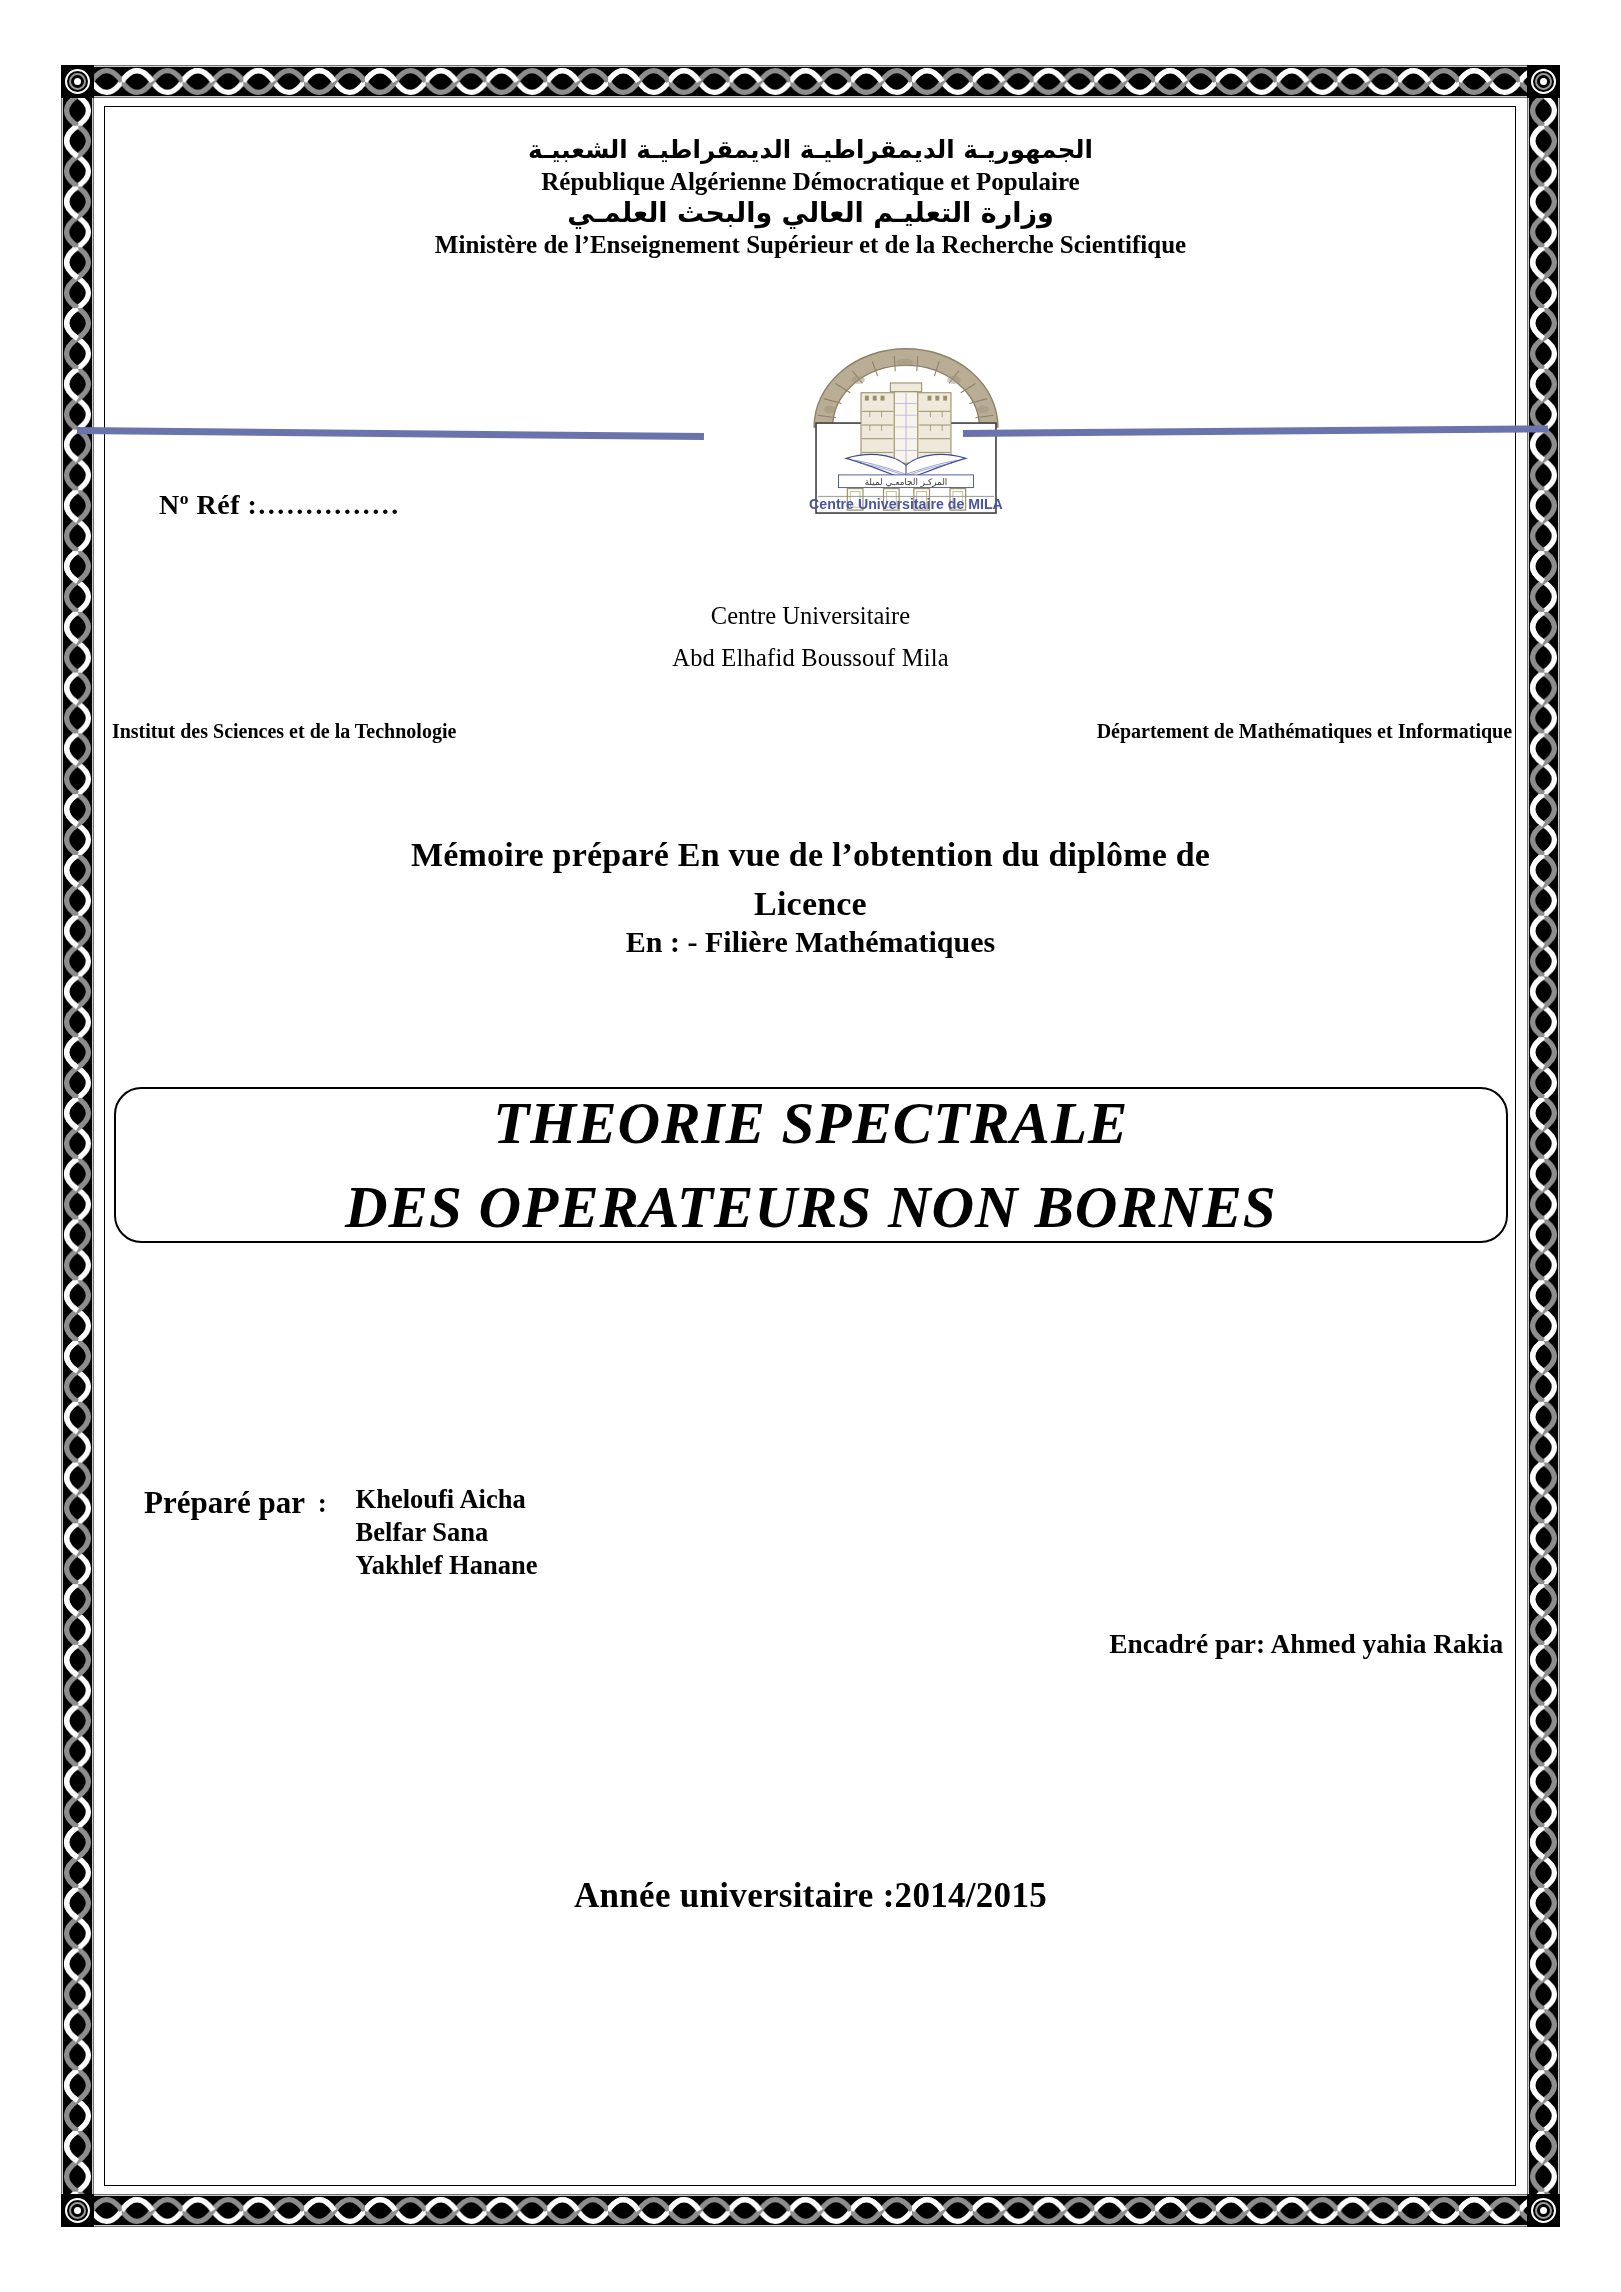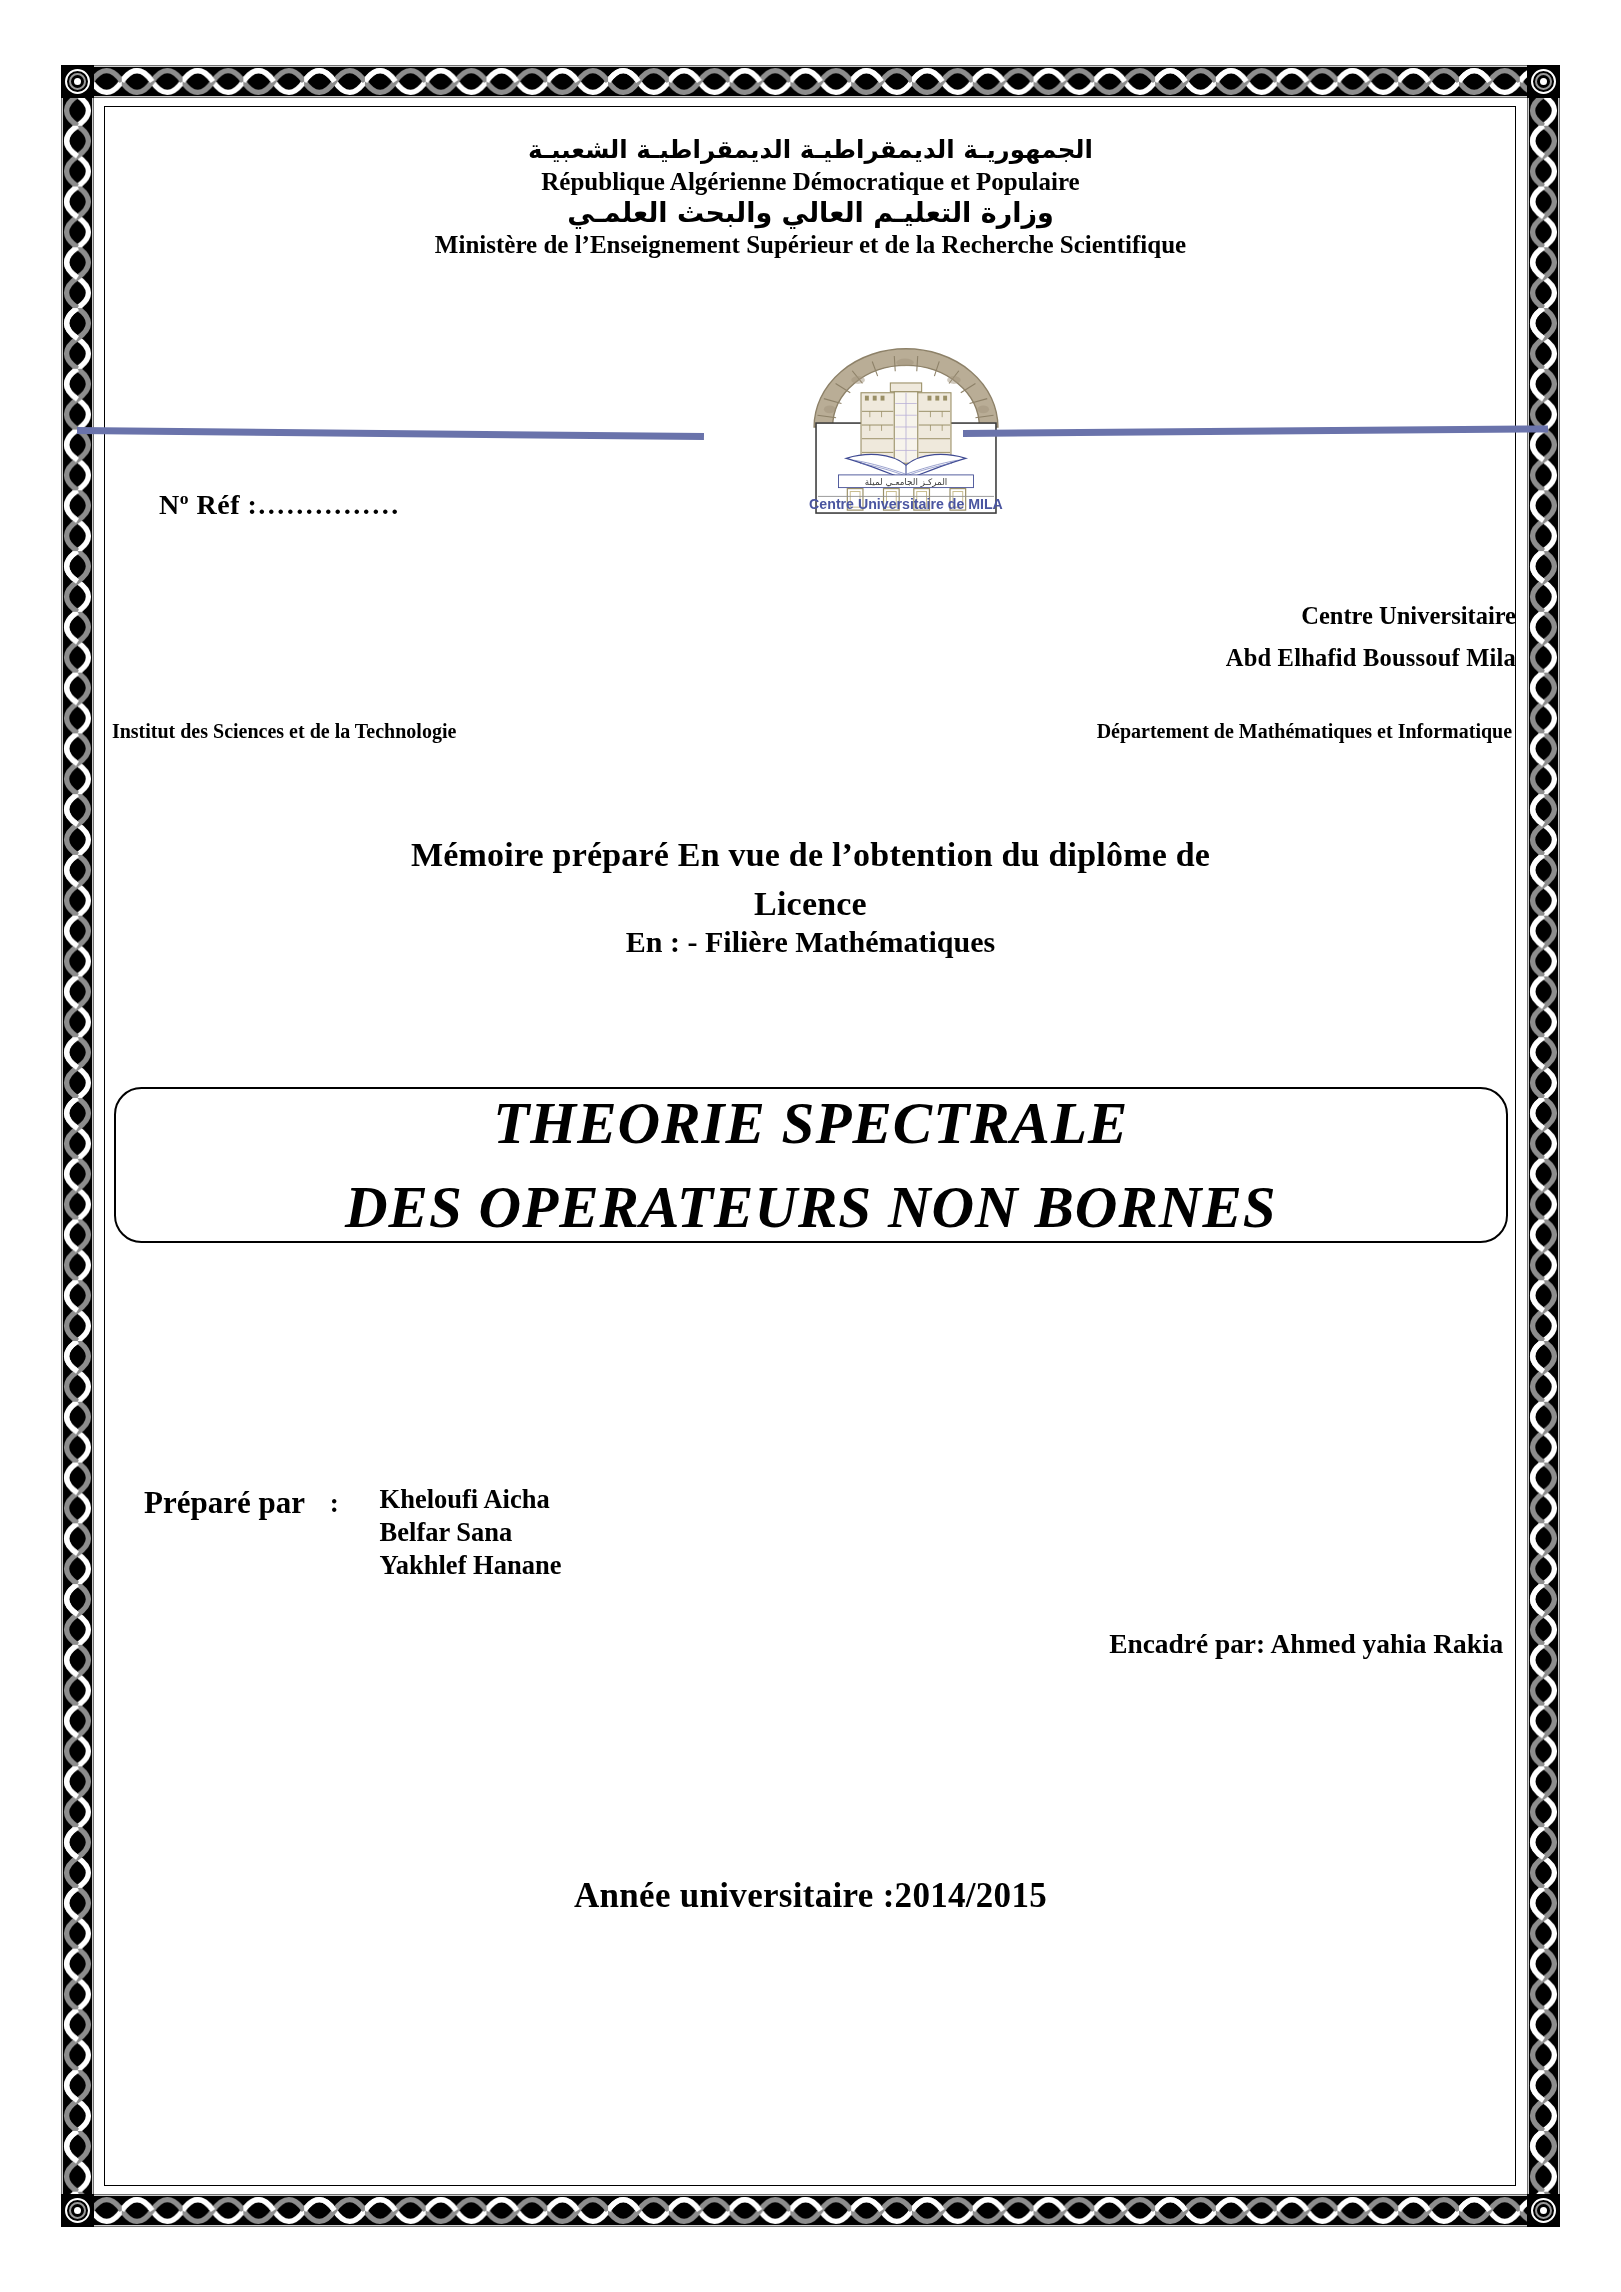--- a/index.html
+++ b/index.html
@@ -160,22 +160,22 @@
     font-size: 28px;
     letter-spacing: 0.5px;
   }
   .ref sup { font-size: 17.6px; vertical-align: super; }
 
   .centre {
     position: absolute;
     left: 0;
     top: 488px;
     width: 100%;
-    text-align: right;
-    font-weight: bold;
+    text-align: center;
+    font-weight: normal;
     font-size: 24.5px;
     line-height: 42px;
   }
   .centre .l2 { letter-spacing: 0.2px; }
 
   .dept-row {
     position: absolute;
     left: 0;
     top: 613px;
     width: 100%;
@@ -234,21 +234,20 @@
     letter-spacing: 1px;
     white-space: nowrap;
   }
 
   .prepare {
     position: absolute;
     left: 39px;
     top: 1376px;
     display: flex;
     align-items: flex-start;
-    gap: 12px;
   }
   .prepare .lbl {
     font-weight: bold;
     font-size: 31px;
     line-height: 40px;
     white-space: nowrap;
   }
   .prepare .colon {
     font-weight: bold;
     font-size: 27.4px;

